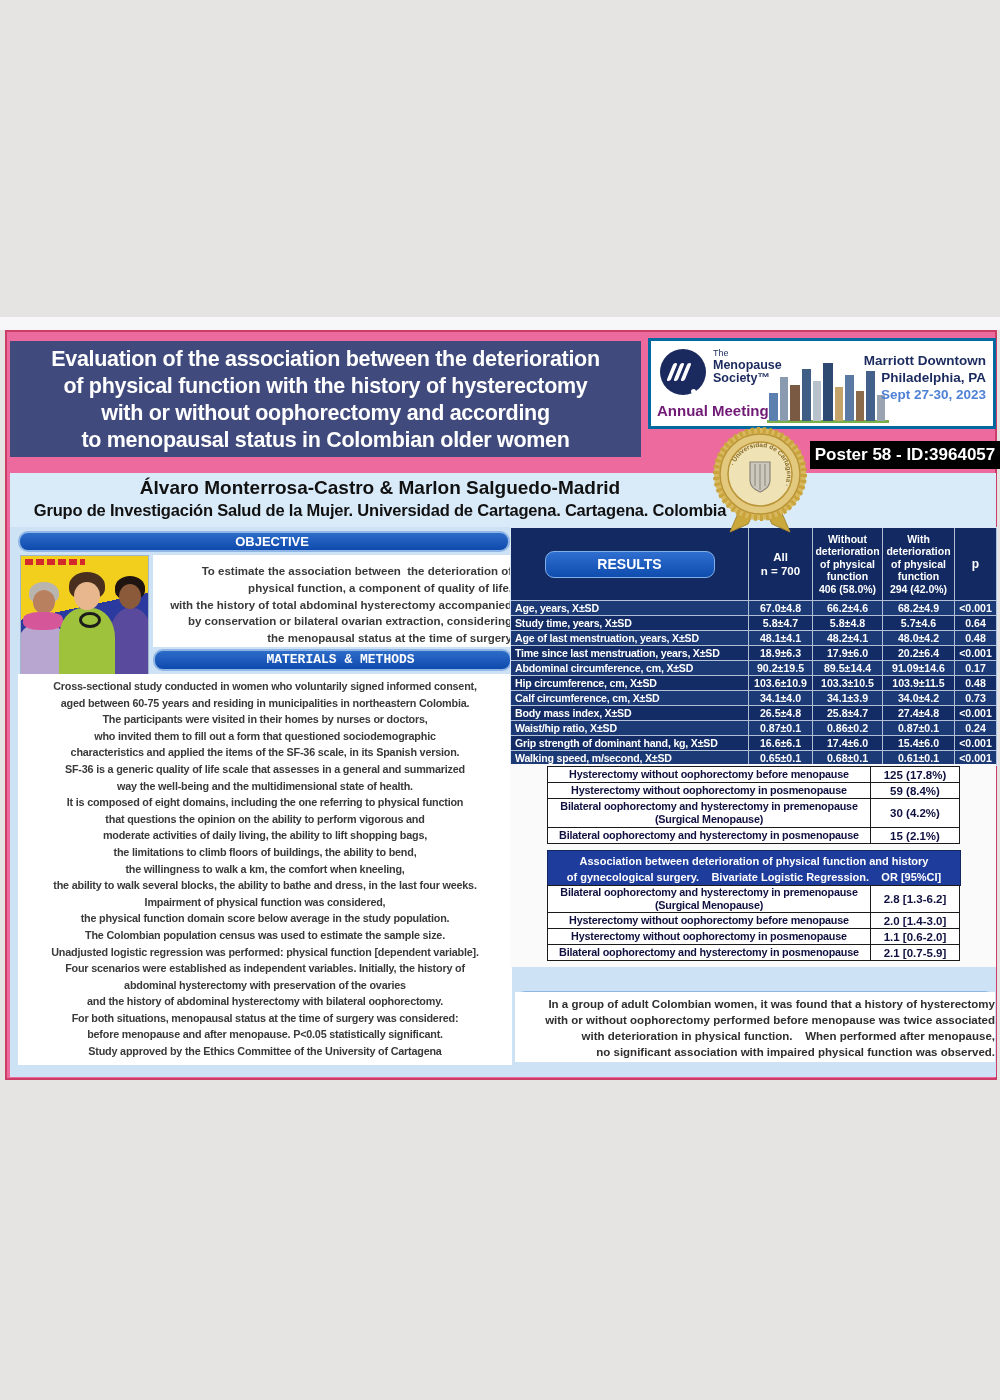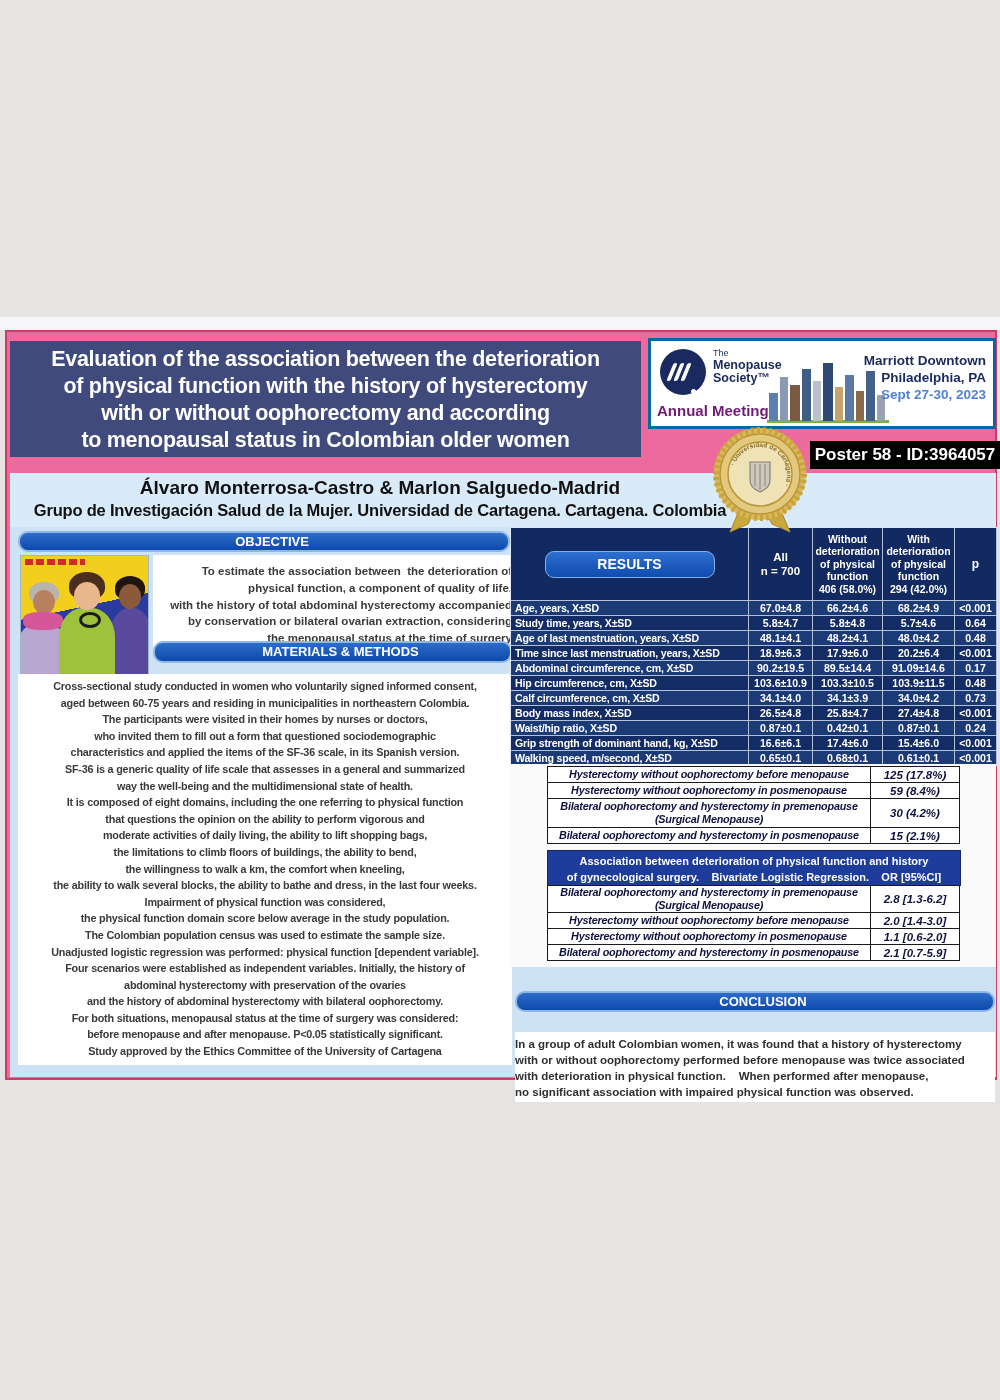--- a/index.html
+++ b/index.html
@@ -54,30 +54,30 @@
   .affiliation{font-size:16.5px;font-weight:bold;color:#111111;margin-top:2px;letter-spacing:-0.2px;}
   
   .content{position:absolute;left:3px;top:195px;width:986px;height:550px;background:#cde2f4;}
   .blue-bar{
     position:absolute;height:21px;border-radius:10px;
     background:linear-gradient(180deg,#2e6cc9,#0d4aad);
     border:2px solid #8fb6e4;box-sizing:border-box;
     color:#ffffff;font-weight:bold;font-size:13px;text-align:center;line-height:17px;padding-left:16px;
   }
   .obj-bar{left:8px;top:4px;width:492px;}
-  .mm-bar{left:143px;top:114px;width:359px;height:22px;}
+  .mm-bar{left:143px;top:122px;width:359px;height:22px;font-family:Liberation Mono, monospace;}
   .conclusion-bar{left:505px;top:464px;width:480px;height:21px;}
   .white-box{background:#ffffff;position:absolute;box-sizing:border-box;}
   .obj-box{left:143px;top:28px;width:359px;height:92px;padding-top:8px;
     font-size:11.5px;font-weight:bold;color:#3a3a3a;text-align:right;line-height:16.8px;white-space:pre-wrap;}
   .methods-box{left:8px;top:147px;width:494px;height:391px;padding-top:4px;
     font-size:10.8px;font-weight:bold;color:#3a3a3a;text-align:center;line-height:16.6px;
     letter-spacing:-0.2px;white-space:pre-wrap;}
   .conclusion-box{left:505px;top:465px;width:480px;height:70px;padding-top:4px;
-    font-size:11.5px;font-weight:bold;color:#2f2f2f;text-align:left;line-height:16px;white-space:pre-wrap;margin-top:40px;}
+    font-size:11.5px;font-weight:bold;color:#2f2f2f;text-align:right;line-height:16px;white-space:pre-wrap;}
   
   .photo{position:absolute;left:10px;top:28px;width:129px;height:120px;overflow:hidden;
     background:linear-gradient(168deg,#f2cf1d 0 44%,#2a3a9e 44% 62%,#cf2430 62% 80%,#ece2ea 80% 100%);
     border:1px solid #9fb6cc;box-sizing:border-box;}
   .photo div{position:absolute;}
   .ph-redtext{left:4px;top:3px;width:60px;height:6px;background:repeating-linear-gradient(90deg,#d32b2b 0 8px,transparent 8px 11px);}
   .w1-hair{left:8px;top:26px;width:30px;height:22px;border-radius:50% 50% 40% 40%;background:#b9b4ae;}
   .w1-face{left:12px;top:34px;width:22px;height:24px;border-radius:50%;background:#b9805f;}
   .w1-scarf{left:2px;top:56px;width:40px;height:18px;border-radius:40%;background:#d6569a;}
   .w1-body{left:-4px;top:66px;width:50px;height:56px;border-radius:45% 45% 0 0;background:#b9a6d0;}
@@ -109,21 +109,21 @@
   .results-btn{
     width:170px;height:27px;margin:auto;border-radius:9px;
     background:linear-gradient(180deg,#2f6fd0,#0e4cae);border:1.5px solid #7fb0e8;box-sizing:border-box;
     color:#ffffff;font-weight:bold;font-size:14px;text-align:center;line-height:24px;
   }
   .white-backdrop{position:absolute;left:500px;top:237px;width:486px;height:203px;background:#fbfafa;}
   
   .small-table{position:absolute;width:414px;}
   .counts-table{left:537px;top:240px;}
   .assoc-table{left:537px;top:323px;}
-  .st-row{display:flex;margin-top:-1px;font-style:italic;}
+  .st-row{display:flex;margin-top:-1px;}
   .st-row>div{border:1px solid #1a1a1a;box-sizing:border-box;background:#ffffff;
     display:flex;align-items:center;justify-content:center;text-align:center;
     font-weight:bold;color:#101040;white-space:pre-wrap;}
   .st-label{width:324px;font-size:10.8px;line-height:13px;letter-spacing:-0.2px;margin-right:-1px;}
   .st-val{width:90px;font-size:11.5px;}
   .h17{height:17px;}.h28{height:28px;}.h30{height:30px;}
   .assoc-header{
     background:#1e3c9b;color:#ffffff;font-weight:bold;font-size:11px;line-height:16px;
     text-align:center;white-space:pre-wrap;height:36px;padding-top:2px;box-sizing:border-box;
     border:1px solid #13265e;
@@ -329,21 +329,21 @@
           <div class="rt-row">
               <div class="c1">Body mass index, X±SD</div>
               <div class="c2">26.5±4.8</div>
               <div class="c3">25.8±4.7</div>
               <div class="c4">27.4±4.8</div>
               <div class="c5">&lt;0.001</div>
             </div>
           <div class="rt-row">
               <div class="c1">Waist/hip ratio, X±SD</div>
               <div class="c2">0.87±0.1</div>
-              <div class="c3">0.42±0.1</div>
+              <div class="c3">0.86±0.2</div>
               <div class="c4">0.87±0.1</div>
               <div class="c5">0.24</div>
             </div>
           <div class="rt-row">
               <div class="c1">Grip strength of dominant hand, kg, X±SD</div>
               <div class="c2">16.6±6.1</div>
               <div class="c3">17.4±6.0</div>
               <div class="c4">15.4±6.0</div>
               <div class="c5">&lt;0.001</div>
             </div>

